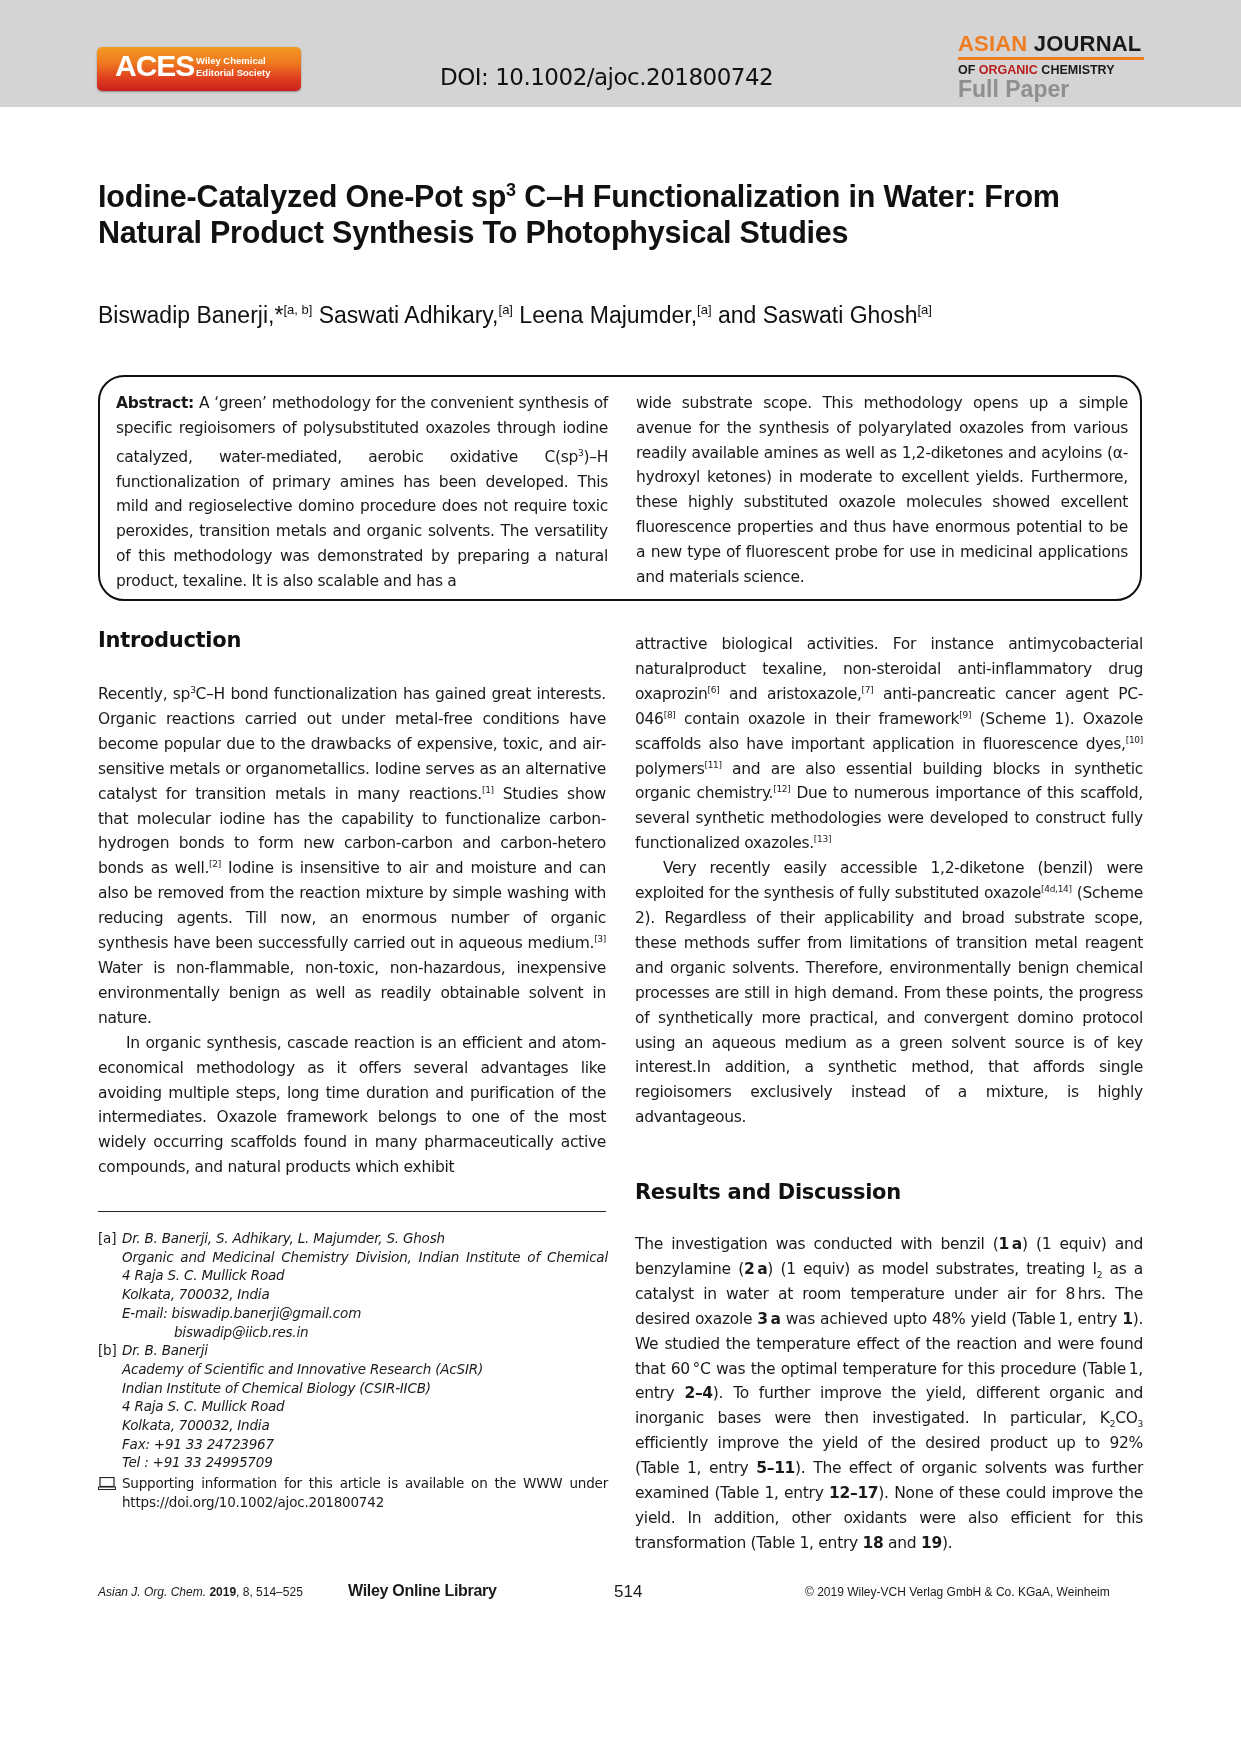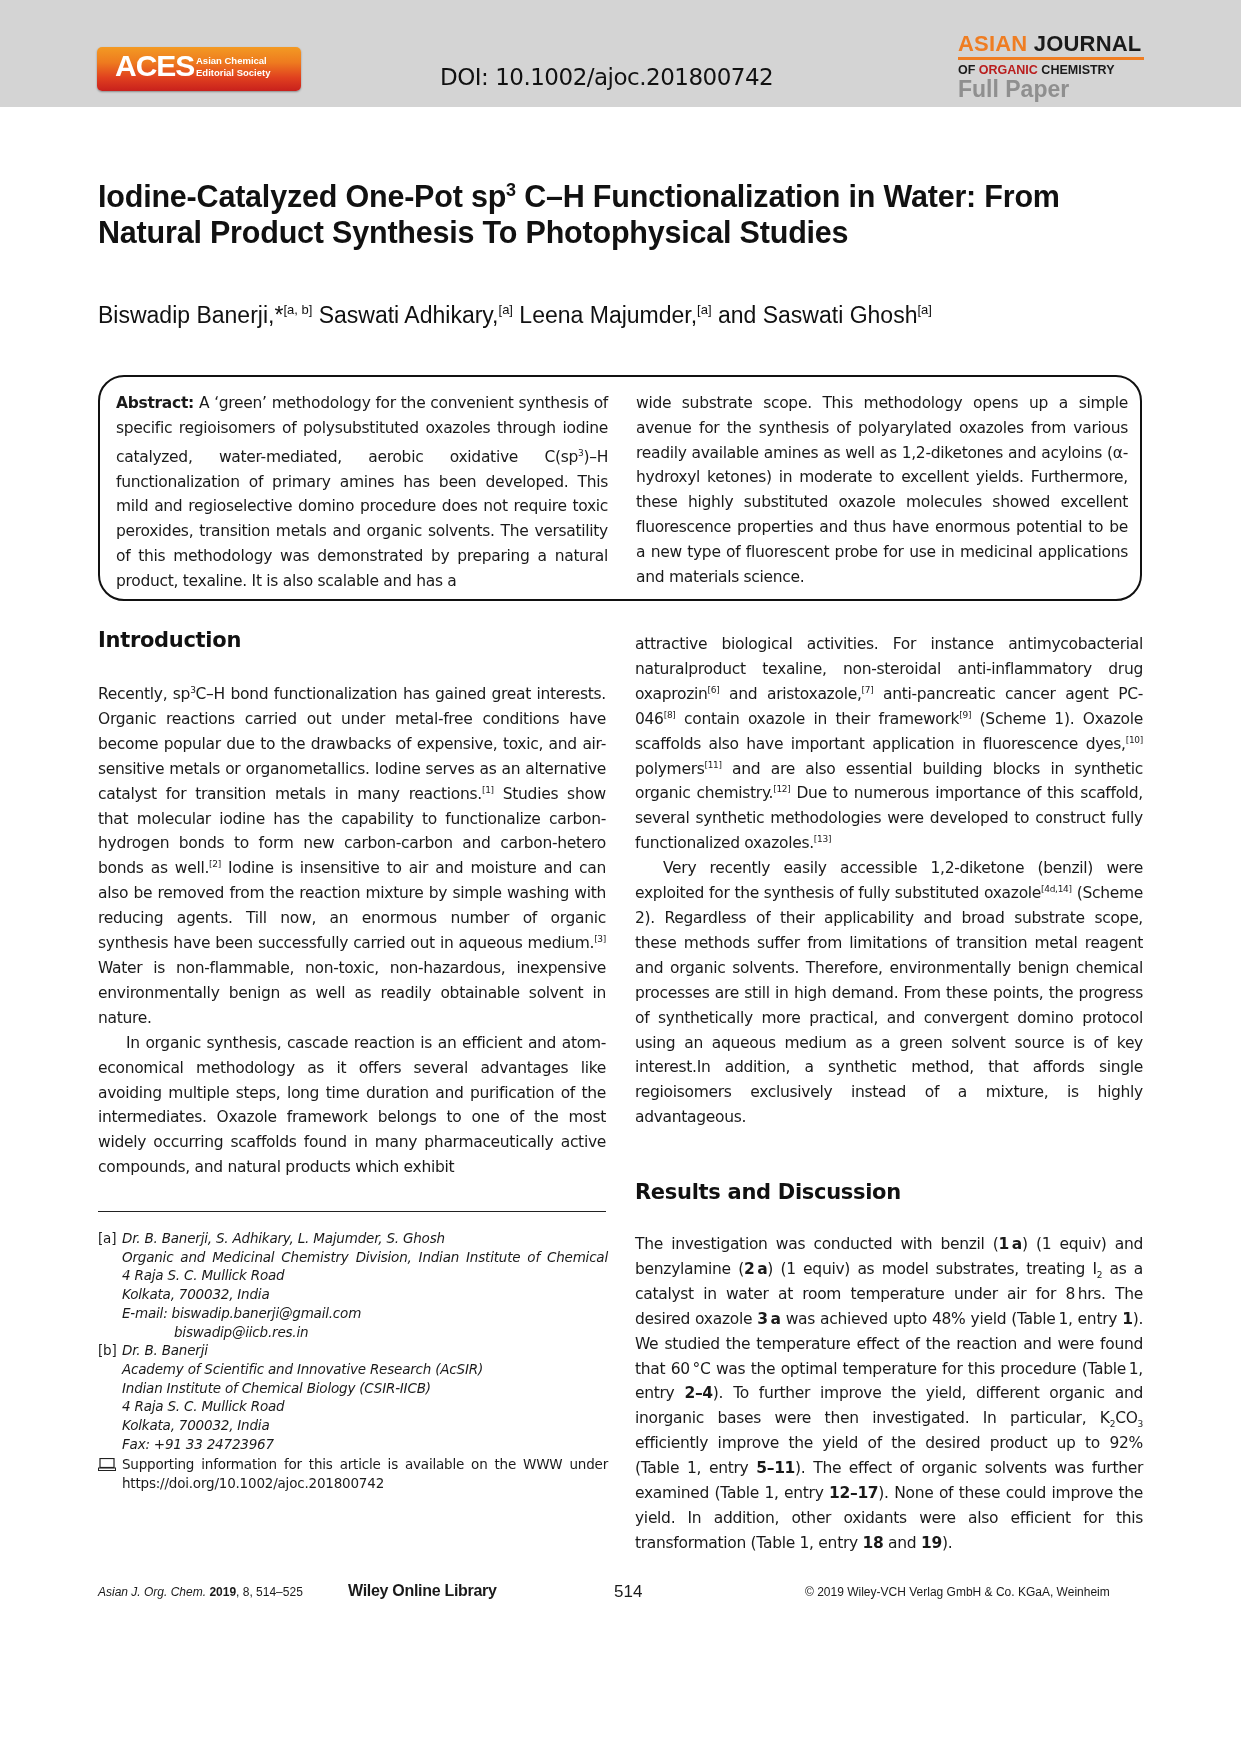--- a/index.html
+++ b/index.html
@@ -70,21 +70,21 @@
   .footer.page { left: 614px; top: 1582px; font-size: 17px; }
   .footer.copy { left: 805px; font-size: 12px; }
 </style>
 </head>
 <body>
 
 <div class="topbar">
   <div class="aces-logo">
     <span class="big">ACES</span>
     <div class="small">
-      <div>Asian Chemical</div>
+      <div>Wiley Chemical</div>
       <div>Editorial Society</div>
     </div>
   </div>
   <div class="doi">DOI: 10.1002/ajoc.201800742</div>
   <div class="journal">
     <div class="j1"><span class="orange">ASIAN</span><span class="dark"> JOURNAL</span></div>
     <div class="rule"></div>
     <div class="j2"><span>OF </span><span class="orange">ORGANIC</span><span> CHEMISTRY</span></div>
     <div class="j3">Full Paper</div>
   </div>
@@ -122,20 +122,21 @@
     <div class="fn-line indent2">biswadip@iicb.res.in</div>
   </div>
   <div class="fn-block">
     <span class="fn-label">[b]</span>
     <div class="fn-line">Dr. B. Banerji</div>
     <div class="fn-line">Academy of Scientific and Innovative Research (AcSIR)</div>
     <div class="fn-line">Indian Institute of Chemical Biology (CSIR-IICB)</div>
     <div class="fn-line">4 Raja S. C. Mullick Road</div>
     <div class="fn-line">Kolkata, 700032, India</div>
     <div class="fn-line">Fax: +91 33 24723967</div>
+    <div class="fn-line">Tel : +91 33 24995709</div>
   </div>
   <div class="support">
     <svg class="pc-icon" viewBox="0 0 18 13">
       <rect x="2" y="0.5" width="14" height="9" fill="none" stroke="#222" stroke-width="1.2"></rect>
       <rect x="0.5" y="10" width="17" height="2.5" fill="none" stroke="#222" stroke-width="1"></rect>
     </svg>
     <span>Supporting information for this article is available on the WWW under https://doi.org/10.1002/ajoc.201800742</span>
   </div>
 </div>
 

